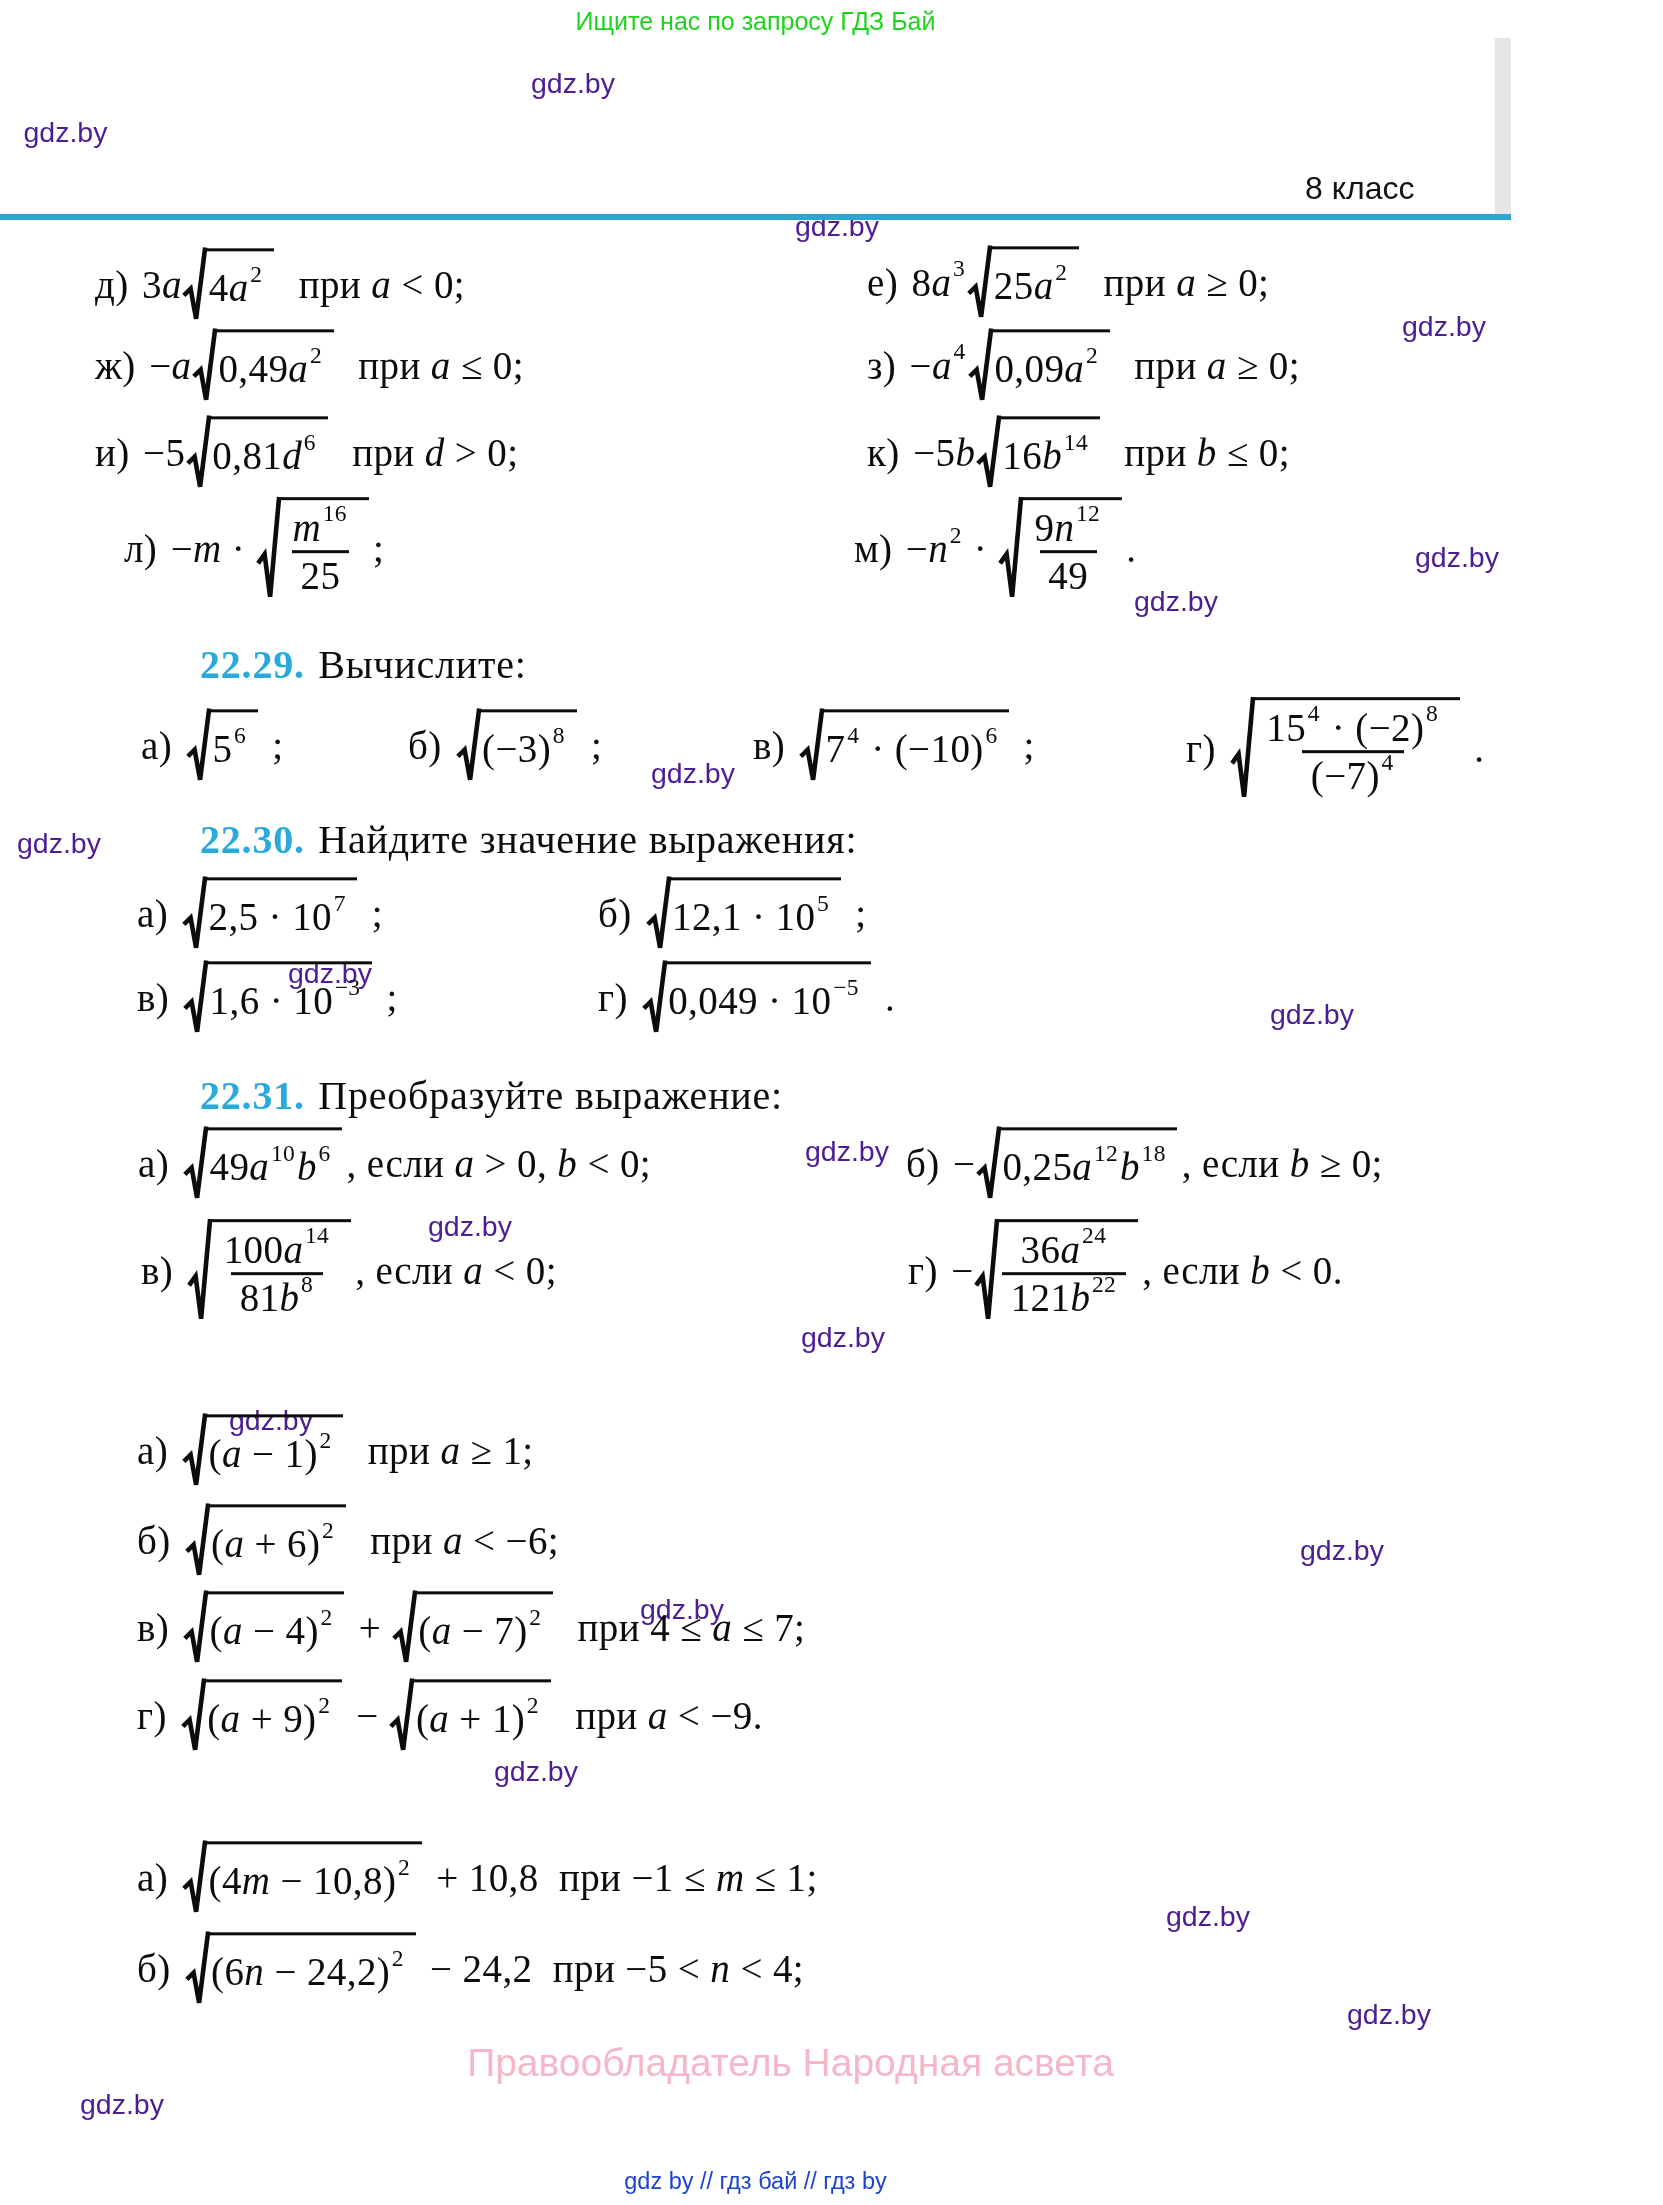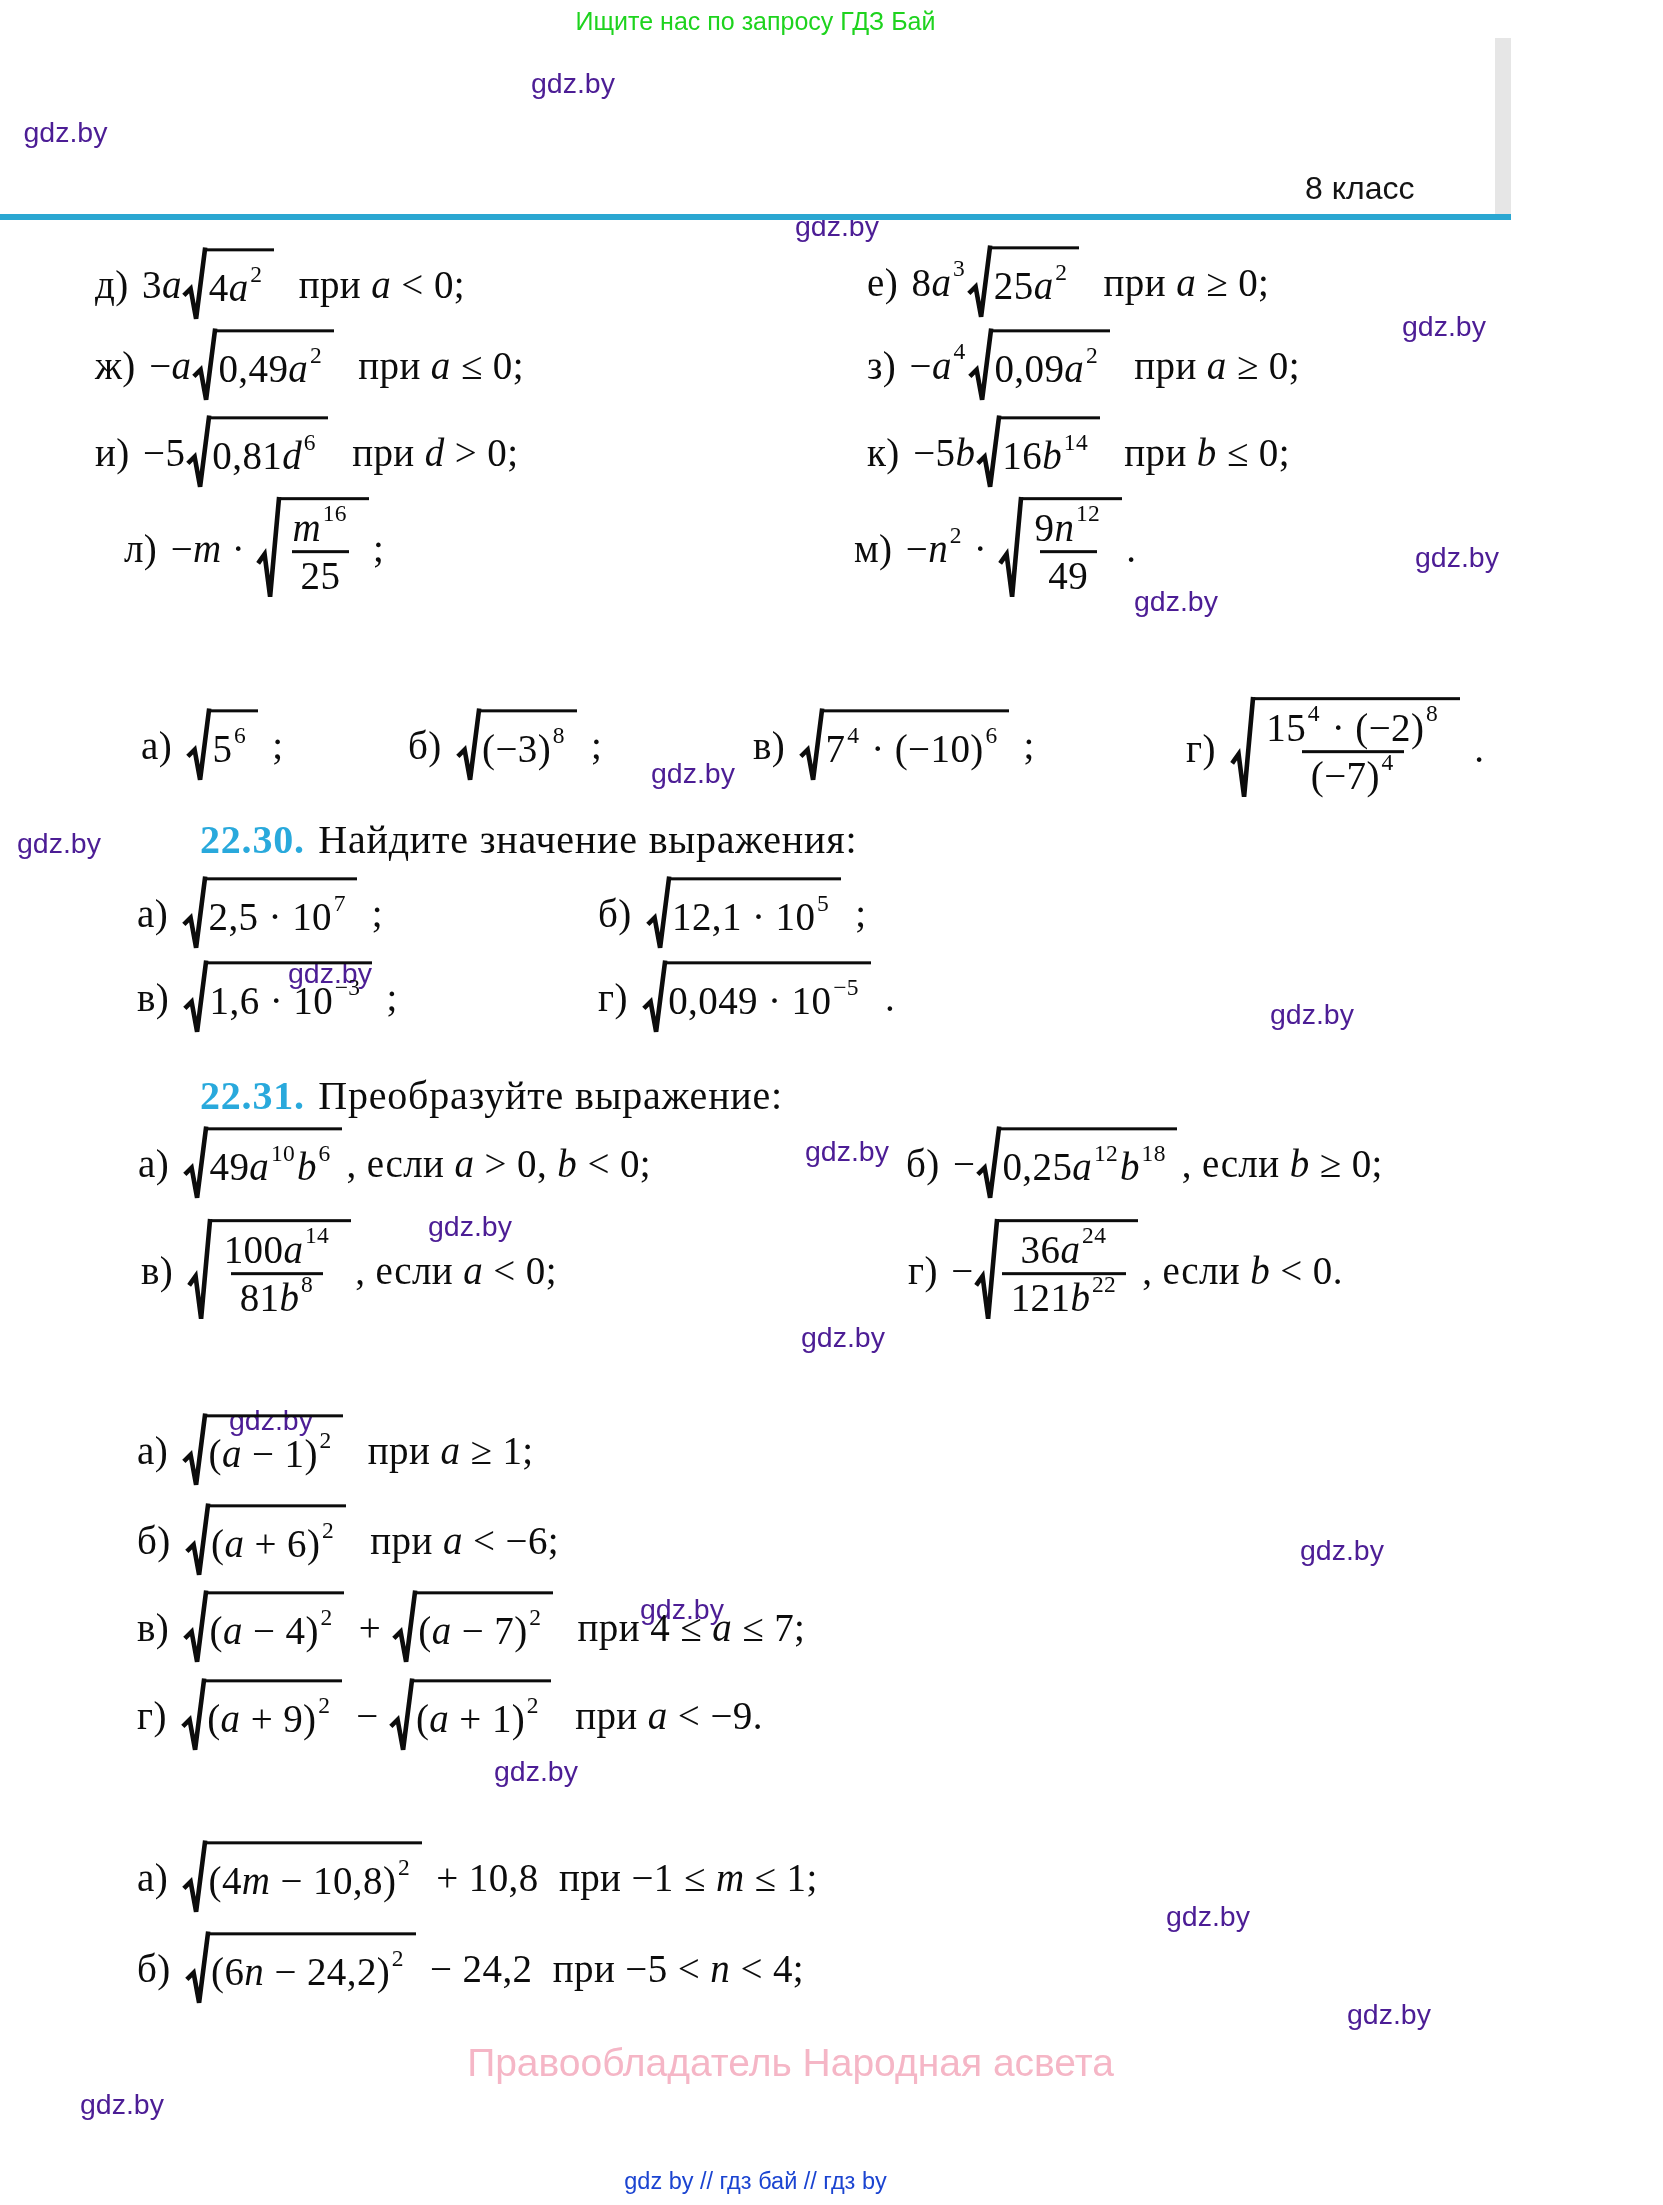--- a/index.html
+++ b/index.html
@@ -266,20 +266,23 @@
               <span class="den-line">
                 <span class="rm">49</span>
               </span>
             </span>
           </span>
         </span>
         <span class="rm">.</span>
       </span>
     </div>
 
+  <div class="sec" style="left:200px;top:641px">
+    <span class="num">22.29.</span><span class="title">Вычислите:</span>
+  </div>
   <div class="prob" style="left:141px;top:746px">
       <span class="plabel">а)</span>
       <span class="mathrow">
         <span class="sqrt">
           <span class="rsign">
             <svg viewBox="0 0 30 100" preserveAspectRatio="none">
               <path d="M2 62 L9 55 L16.5 96 L28.5 2" fill="none" stroke="#0c0c0c" stroke-width="4.6" vector-effect="non-scaling-stroke" stroke-linecap="square"></path>
             </svg>
           </span>
           <span class="inner">

